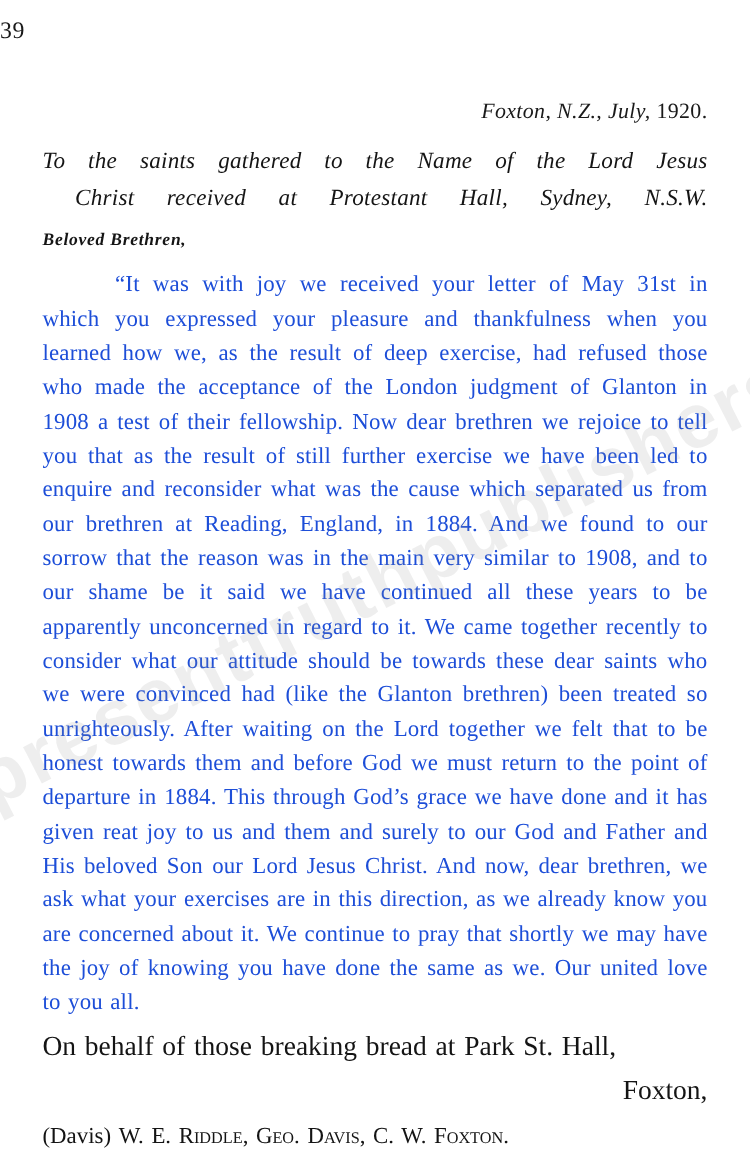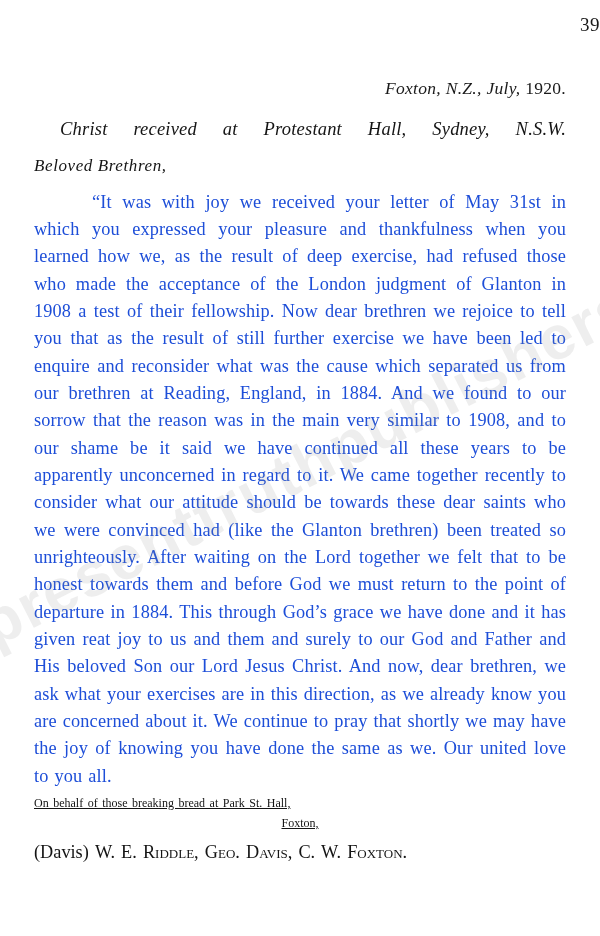--- a/index.html
+++ b/index.html
@@ -14,21 +14,21 @@
     overflow: hidden;
     font-family: "Liberation Serif", serif;
     color: #111111;
   }
   .page {
     position: absolute;
     inset: 0;
     padding: 0;
   }
   .page-number {
-    text-align: right;
+    text-align: left;
     font-size: 19px;
     letter-spacing: 0.5px;
     margin-top: 14px;
     color: #1a1a1a;
     font-family: "Liberation Serif", serif;
   }
   .body-block {
     margin: 16px 34px 0 34px;
   }
   .dateline {
@@ -56,45 +56,45 @@
     text-align-last: justify;
   }
   .salutation .line2 {
     display: block;
     padding-left: 26px;
     text-align: justify;
     text-align-last: justify;
   }
   .beloved {
     font-style: italic;
-    font-size: 17px;
+    font-size: 14px;
     margin-top: 11px;
     letter-spacing: 0.6px;
     color: #151515;
+    font-weight: bold;
   }
   .main-para {
     margin-top: 13px;
     font-size: 18.3px;
     line-height: 1.495;
     text-align: justify;
     text-indent: 58px;
     color: #1d4ed8;
     letter-spacing: 0.15px;
     word-spacing: 1.2px;
   }
   .closing {
     margin-top: 4px;
-    font-size: 12px;
+    font-size: 22px;
     line-height: 1.5;
     color: #141414;
     word-spacing: 1.5px;
-    text-decoration: underline;
   }
   .closing .l1 { display: block; }
-  .closing .l2 { display: block; text-align: center; margin-top: 2px; }
+  .closing .l2 { display: block; text-align: right; margin-top: 2px; }
   .signature {
     margin-top: 10px;
     font-size: 18.3px;
     color: #141414;
     word-spacing: 1.5px;
   }
   .sc { font-variant: small-caps; }
   .watermark {
     position: absolute;
     left: 50%;
@@ -120,20 +120,21 @@
   <div class="page-number">39</div>
 
   <div class="body-block">
 
     <div class="dateline">
       <span>Foxton, N.Z., July,</span>
       <span class="year">1920.</span>
     </div>
 
     <div class="salutation">
+      <span class="line1">To the saints gathered to the Name of the Lord Jesus</span>
       <span class="line2">Christ received at Protestant Hall, Sydney, N.S.W.</span>
     </div>
 
     <div class="beloved">Beloved Brethren,</div>
 
     <div class="main-para">“It was with joy we received your letter of May 31st in which you expressed your pleasure and thankfulness when you learned how we, as the result of deep exercise, had refused those who made the acceptance of the London judgment of Glanton in 1908 a test of their fellowship. Now dear brethren we rejoice to tell you that as the result of still further exercise we have been led to enquire and reconsider what was the cause which separated us from our brethren at Reading, England, in 1884. And we found to our sorrow that the reason was in the main very similar to 1908, and to our shame be it said we have continued all these years to be apparently unconcerned in regard to it. We came together recently to consider what our attitude should be towards these dear saints who we were convinced had (like the Glanton brethren) been treated so unrighteously. After waiting on the Lord together we felt that to be honest towards them and before God we must return to the point of departure in 1884. This through God’s grace we have done and it has given reat joy to us and them and surely to our God and Father and His beloved Son our Lord Jesus Christ. And now, dear brethren, we ask what your exercises are in this direction, as we already know you are concerned about it. We continue to pray that shortly we may have the joy of knowing you have done the same as we. Our united love to you all.</div>
 
     <div class="closing">
       <span class="l1">On behalf of those breaking bread at Park St. Hall,</span>
       <span class="l2">Foxton,</span>

